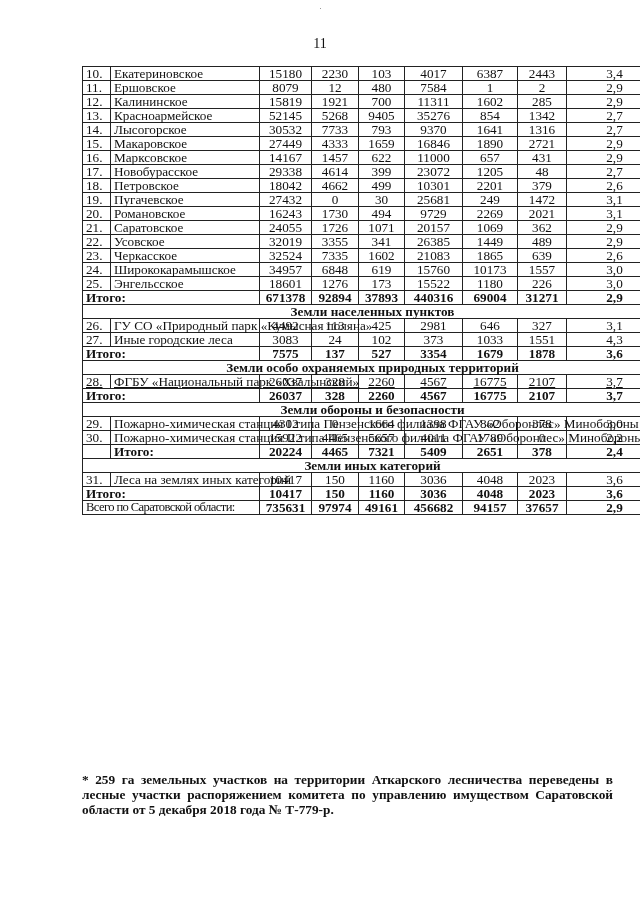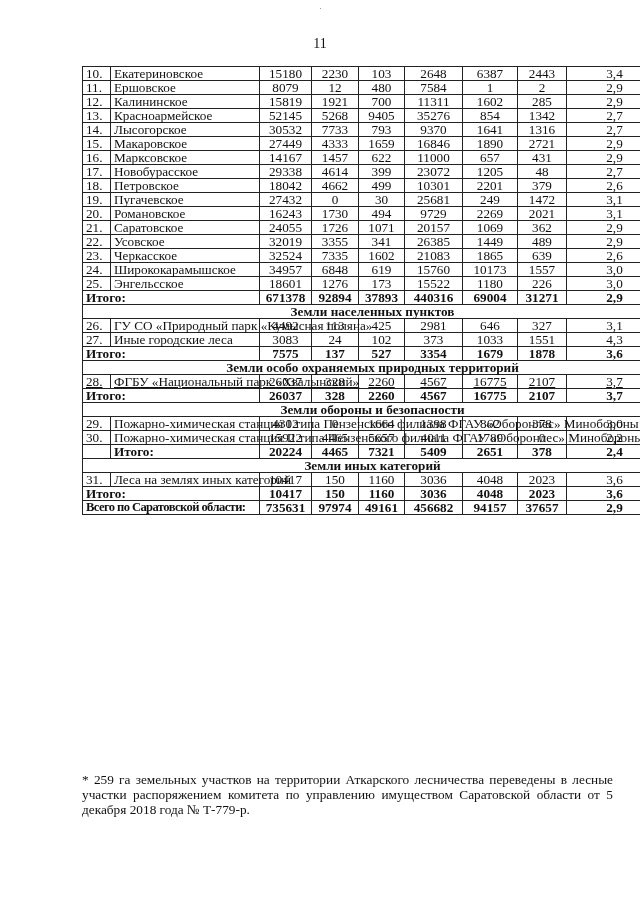--- a/index.html
+++ b/index.html
@@ -10,23 +10,23 @@
   .dot { position: absolute; top: 8px; left: 320px; width: 1px; height: 1px; background: #999; }
   table.doc { position: absolute; top: 66px; left: 82px; width: 531px;
               border-collapse: collapse; font-size: 13.2px; line-height: 13px; table-layout: fixed; }
   table.doc td { border: 1px solid #222; padding: 0 3px; vertical-align: top; white-space: nowrap; }
   td.num { text-align: left; padding-right: 4px; }
   td.name { white-space: normal; }
   td.v { text-align: center; }
   tr.total td { font-weight: bold; }
   tr.section td { font-weight: bold; text-align: center; }
   td.mid { vertical-align: middle; text-decoration: underline; }
-  tr.grand td.lbl { font-weight: bold; letter-spacing: -0.6px; font-size: 12.6px; }
+  tr.grand td.lbl { font-weight: normal; letter-spacing: -0.6px; font-size: 12.6px; }
   .footnote { position: absolute; top: 772px; left: 82px; width: 531px; font-size: 13.3px;
-              line-height: 15px; text-align: justify; }
+              line-height: 15px; text-align: justify; font-weight: bold; }
 </style>
 </head>
 <body>
 
 <div class="dot"></div>
 <div class="page-number">11</div>
 
 <table class="doc">
   <colgroup>
     <col style="width:28px">
@@ -39,21 +39,21 @@
     <col style="width:49px">
     <col style="width:96px">
   </colgroup>
   <tbody id="tbody">
       <tr>
         <td class="num">10.</td>
         <td class="name">Екатериновское</td>
         <td class="v">15180</td>
         <td class="v">2230</td>
         <td class="v">103</td>
-        <td class="v">2648</td>
+        <td class="v">4017</td>
         <td class="v">6387</td>
         <td class="v">2443</td>
         <td class="v">3,4</td>
       </tr>
       <tr>
         <td class="num">11.</td>
         <td class="name">Ершовское</td>
         <td class="v">8079</td>
         <td class="v">12</td>
         <td class="v">480</td>

